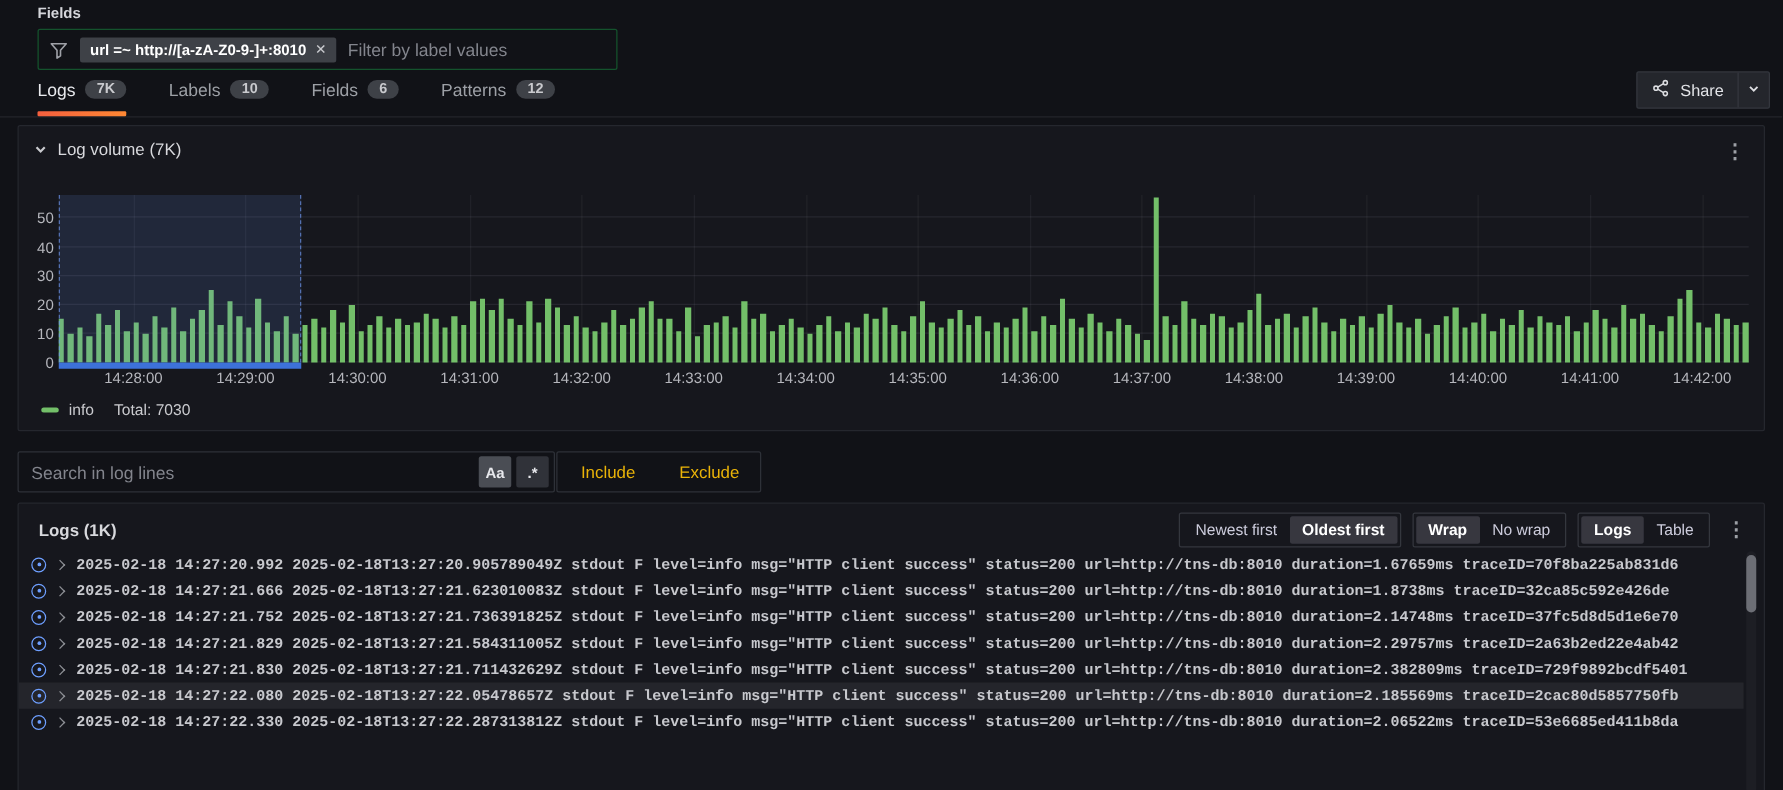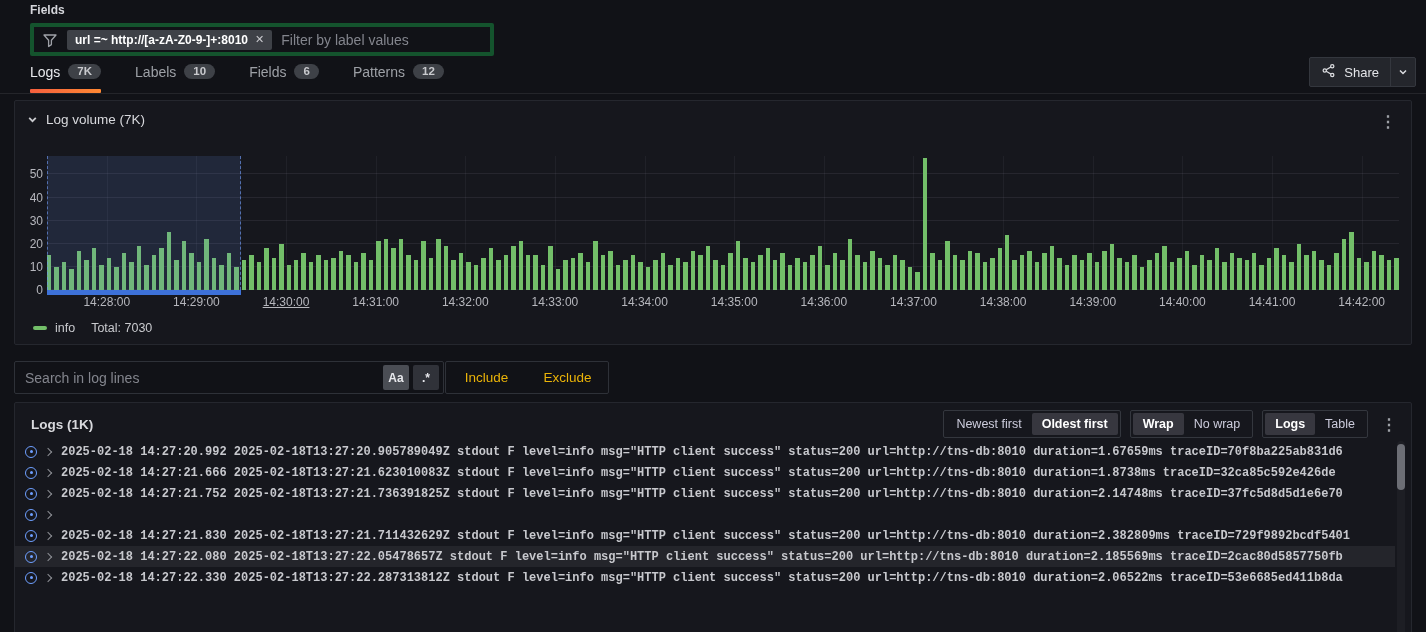--- a/index.html
+++ b/index.html
@@ -6,21 +6,21 @@
   html, body { width: 1426px; height: 632px; overflow: hidden; }
   body {
     background: #111217;
     font-family: "Liberation Sans", sans-serif;
     color: #ccccdc;
     position: relative;
   }
   .fields-label { position: absolute; left: 30px; top: 3px; font-size: 12px; font-weight: 600; color: #d5d6db; }
   .filter-box {
     position: absolute; left: 30px; top: 23px; width: 464px; height: 33px;
-    border: 4px solid #14532d; border-radius: 2px;
+    border: 1px solid #14532d; border-radius: 2px;
     display: flex; align-items: center; padding: 0 8px; gap: 9px; background: #111217;
   }
   .funnel-icon { display: flex; align-items: center; }
   .chip {
     display: inline-flex; align-items: center; gap: 7px;
     background: #3e4147; border-radius: 2px; padding: 3px 8px;
     font-size: 12px; font-weight: 700; color: #ffffff; white-space: nowrap;
   }
   .chip-x { color: #c9cace; font-size: 11px; font-weight: 400; cursor: pointer; }
   .filter-placeholder { color: #83858d; font-size: 14px; }
@@ -387,21 +387,21 @@
       <div class="gridline-v" style="left: 64.0884%;"></div>
       <div class="gridline-v" style="left: 70.7182%;"></div>
       <div class="gridline-v" style="left: 77.3481%;"></div>
       <div class="gridline-v" style="left: 83.9779%;"></div>
       <div class="gridline-v" style="left: 90.6077%;"></div>
       <div class="gridline-v" style="left: 97.2376%;"></div>
     </div>
   <div class="x-axis">
       <div class="xlabel" style="left: 4.41989%;">14:28:00</div>
       <div class="xlabel" style="left: 11.0497%;">14:29:00</div>
-      <div class="xlabel" style="left: 17.6796%; text-decoration: underline;">14:30:00</div>
+      <div class="xlabel" style="left: 17.6796%;">14:30:00</div>
       <div class="xlabel" style="left: 24.3094%;">14:31:00</div>
       <div class="xlabel" style="left: 30.9392%;">14:32:00</div>
       <div class="xlabel" style="left: 37.5691%;">14:33:00</div>
       <div class="xlabel" style="left: 44.1989%;">14:34:00</div>
       <div class="xlabel" style="left: 50.8287%;">14:35:00</div>
       <div class="xlabel" style="left: 57.4586%;">14:36:00</div>
       <div class="xlabel" style="left: 64.0884%;">14:37:00</div>
       <div class="xlabel" style="left: 70.7182%;">14:38:00</div>
       <div class="xlabel" style="left: 77.3481%;">14:39:00</div>
       <div class="xlabel" style="left: 83.9779%;">14:40:00</div>
@@ -442,20 +442,20 @@
           <div class="toggle-option active">Logs</div>
           <div class="toggle-option">Table</div>
         </div>
       <div class="logs-kebab">⋮</div>
     </div>
   </div>
   <div class="log-rows" id="logRows">
       <div class="log-row"><span class="circle-icon"><span class="circle-dot"></span></span><span class="row-chevron"></span><span class="log-text">2025-02-18 14:27:20.992 2025-02-18T13:27:20.905789049Z stdout F level=info msg="HTTP client success" status=200 url=http://tns-db:8010 duration=1.67659ms traceID=70f8ba225ab831d6</span></div>
       <div class="log-row"><span class="circle-icon"><span class="circle-dot"></span></span><span class="row-chevron"></span><span class="log-text">2025-02-18 14:27:21.666 2025-02-18T13:27:21.623010083Z stdout F level=info msg="HTTP client success" status=200 url=http://tns-db:8010 duration=1.8738ms traceID=32ca85c592e426de</span></div>
       <div class="log-row"><span class="circle-icon"><span class="circle-dot"></span></span><span class="row-chevron"></span><span class="log-text">2025-02-18 14:27:21.752 2025-02-18T13:27:21.736391825Z stdout F level=info msg="HTTP client success" status=200 url=http://tns-db:8010 duration=2.14748ms traceID=37fc5d8d5d1e6e70</span></div>
-      <div class="log-row"><span class="circle-icon"><span class="circle-dot"></span></span><span class="row-chevron"></span></div>
+      <div class="log-row"><span class="circle-icon"><span class="circle-dot"></span></span><span class="row-chevron"></span><span class="log-text">2025-02-18 14:27:21.829 2025-02-18T13:27:21.584311005Z stdout F level=info msg="HTTP client success" status=200 url=http://tns-db:8010 duration=2.29757ms traceID=2a63b2ed22e4ab42</span></div>
       <div class="log-row"><span class="circle-icon"><span class="circle-dot"></span></span><span class="row-chevron"></span><span class="log-text">2025-02-18 14:27:21.830 2025-02-18T13:27:21.711432629Z stdout F level=info msg="HTTP client success" status=200 url=http://tns-db:8010 duration=2.382809ms traceID=729f9892bcdf5401</span></div>
       <div class="log-row hl"><span class="circle-icon"><span class="circle-dot"></span></span><span class="row-chevron"></span><span class="log-text">2025-02-18 14:27:22.080 2025-02-18T13:27:22.05478657Z stdout F level=info msg="HTTP client success" status=200 url=http://tns-db:8010 duration=2.185569ms traceID=2cac80d5857750fb</span></div>
       <div class="log-row"><span class="circle-icon"><span class="circle-dot"></span></span><span class="row-chevron"></span><span class="log-text">2025-02-18 14:27:22.330 2025-02-18T13:27:22.287313812Z stdout F level=info msg="HTTP client success" status=200 url=http://tns-db:8010 duration=2.06522ms traceID=53e6685ed411b8da</span></div>
     </div>
   <div class="scroll-track"></div>
   <div class="scroll-thumb"></div>
 </section>
 
 </body></html>

